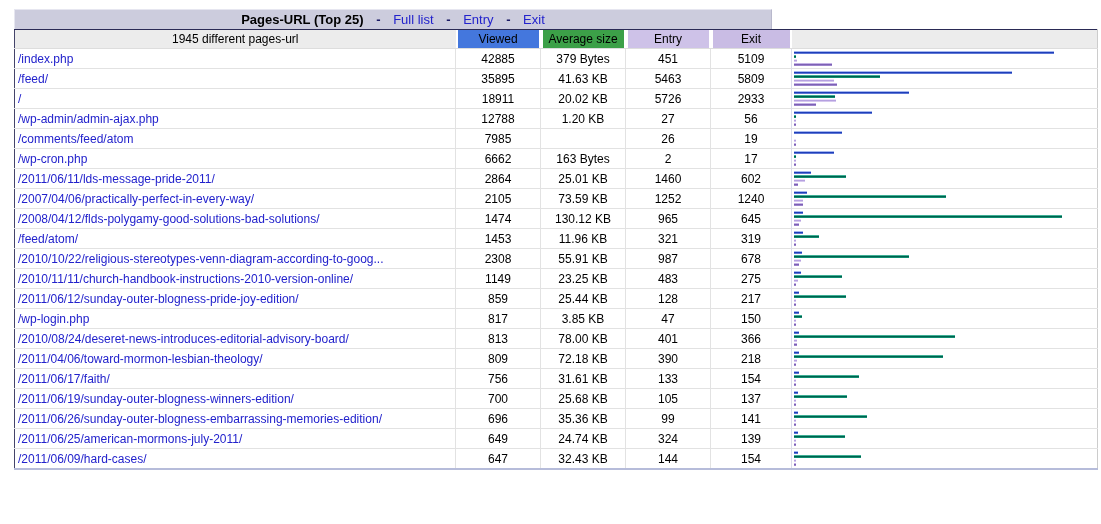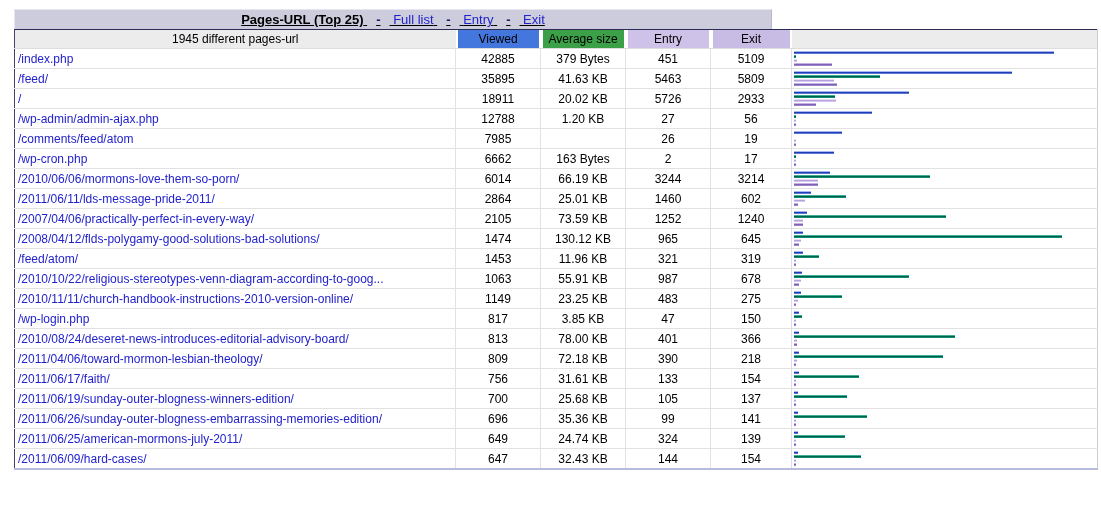--- a/index.html
+++ b/index.html
@@ -3,21 +3,21 @@
 <meta charset="utf-8">
 <style>
   html,body{margin:0;padding:0;background:#ffffff;font-family:"Liberation Sans",sans-serif;}
   .page{position:relative;width:1101px;height:524px;background:#fff;overflow:hidden;}
   .wrap{position:absolute;left:14px;top:9px;}
 
   
   .titlebar{
     width:758px;height:20px;line-height:20px;background:#ccccdd;
     border-top:1px solid #e6e6f0;border-left:1px solid #e6e6f0;border-right:1px solid #b8b8cc;
-    text-align:center;font-size:13px;box-sizing:border-box;white-space:nowrap;text-decoration:underline;
+    text-align:center;font-size:13px;box-sizing:border-box;white-space:nowrap;
   }
   .titlebar .ttl{font-weight:bold;color:#000000;}
   .titlebar .sep{font-weight:bold;color:#1c1c66;margin:0 9px;}
   .titlebar a{color:#2222cc;text-decoration:none;font-size:13px;cursor:pointer;}
 
   
   table.stats{
     width:1083px;border-collapse:collapse;table-layout:fixed;
     border-top:1px solid #2a2a55;border-left:1px solid #44446a;
     border-right:1px solid #cccccc;border-bottom:2px solid #b6bcda;
@@ -166,33 +166,20 @@
             <td class="num">2</td>
             <td class="num">17</td>
             <td class="bars">
               <div class="bar bar-viewed" style="width: 40px;"></div>
               <div class="bar bar-size" style="width: 2px;"></div>
               <div class="bar bar-entry" style="width: 2px;"></div>
               <div class="bar bar-exit" style="width: 2px;"></div>
             </td>
           </tr>
           <tr>
-            <td class="url"><a>/2010/06/06/mormons-love-them-so-porn/</a></td>
-            <td class="num">6014</td>
-            <td class="num">66.19 KB</td>
-            <td class="num">3244</td>
-            <td class="num">3214</td>
-            <td class="bars">
-              <div class="bar bar-viewed" style="width: 36px;"></div>
-              <div class="bar bar-size" style="width: 136px;"></div>
-              <div class="bar bar-entry" style="width: 24px;"></div>
-              <div class="bar bar-exit" style="width: 24px;"></div>
-            </td>
-          </tr>
-          <tr>
             <td class="url"><a>/2011/06/11/lds-message-pride-2011/</a></td>
             <td class="num">2864</td>
             <td class="num">25.01 KB</td>
             <td class="num">1460</td>
             <td class="num">602</td>
             <td class="bars">
               <div class="bar bar-viewed" style="width: 17px;"></div>
               <div class="bar bar-size" style="width: 52px;"></div>
               <div class="bar bar-entry" style="width: 11px;"></div>
               <div class="bar bar-exit" style="width: 4px;"></div>
@@ -232,21 +219,21 @@
             <td class="num">319</td>
             <td class="bars">
               <div class="bar bar-viewed" style="width: 9px;"></div>
               <div class="bar bar-size" style="width: 25px;"></div>
               <div class="bar bar-entry" style="width: 2px;"></div>
               <div class="bar bar-exit" style="width: 2px;"></div>
             </td>
           </tr>
           <tr>
             <td class="url"><a>/2010/10/22/religious-stereotypes-venn-diagram-according-to-goog...</a></td>
-            <td class="num">1063</td>
+            <td class="num">2308</td>
             <td class="num">55.91 KB</td>
             <td class="num">987</td>
             <td class="num">678</td>
             <td class="bars">
               <div class="bar bar-viewed" style="width: 8px;"></div>
               <div class="bar bar-size" style="width: 115px;"></div>
               <div class="bar bar-entry" style="width: 7px;"></div>
               <div class="bar bar-exit" style="width: 5px;"></div>
             </td>
           </tr>
@@ -257,20 +244,33 @@
             <td class="num">483</td>
             <td class="num">275</td>
             <td class="bars">
               <div class="bar bar-viewed" style="width: 7px;"></div>
               <div class="bar bar-size" style="width: 48px;"></div>
               <div class="bar bar-entry" style="width: 4px;"></div>
               <div class="bar bar-exit" style="width: 2px;"></div>
             </td>
           </tr>
           <tr>
+            <td class="url"><a>/2011/06/12/sunday-outer-blogness-pride-joy-edition/</a></td>
+            <td class="num">859</td>
+            <td class="num">25.44 KB</td>
+            <td class="num">128</td>
+            <td class="num">217</td>
+            <td class="bars">
+              <div class="bar bar-viewed" style="width: 5px;"></div>
+              <div class="bar bar-size" style="width: 52px;"></div>
+              <div class="bar bar-entry" style="width: 2px;"></div>
+              <div class="bar bar-exit" style="width: 2px;"></div>
+            </td>
+          </tr>
+          <tr>
             <td class="url"><a>/wp-login.php</a></td>
             <td class="num">817</td>
             <td class="num">3.85 KB</td>
             <td class="num">47</td>
             <td class="num">150</td>
             <td class="bars">
               <div class="bar bar-viewed" style="width: 5px;"></div>
               <div class="bar bar-size" style="width: 8px;"></div>
               <div class="bar bar-entry" style="width: 2px;"></div>
               <div class="bar bar-exit" style="width: 2px;"></div>

